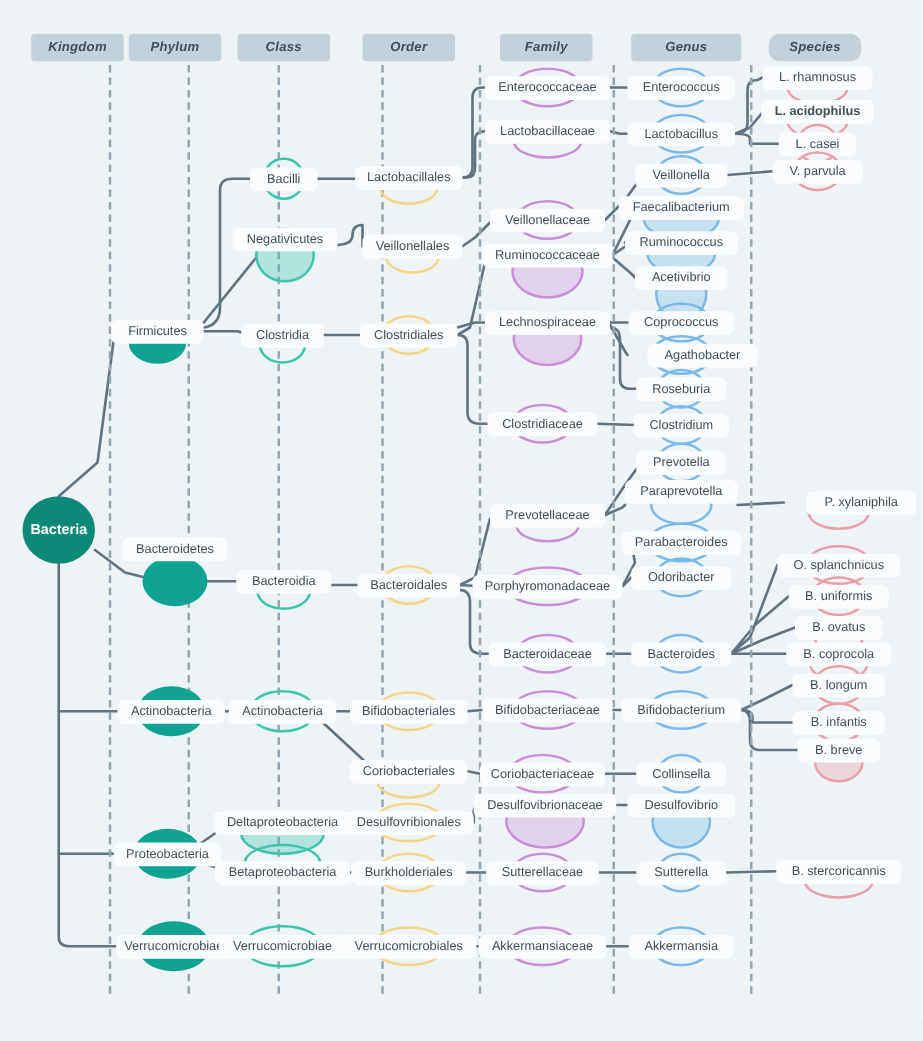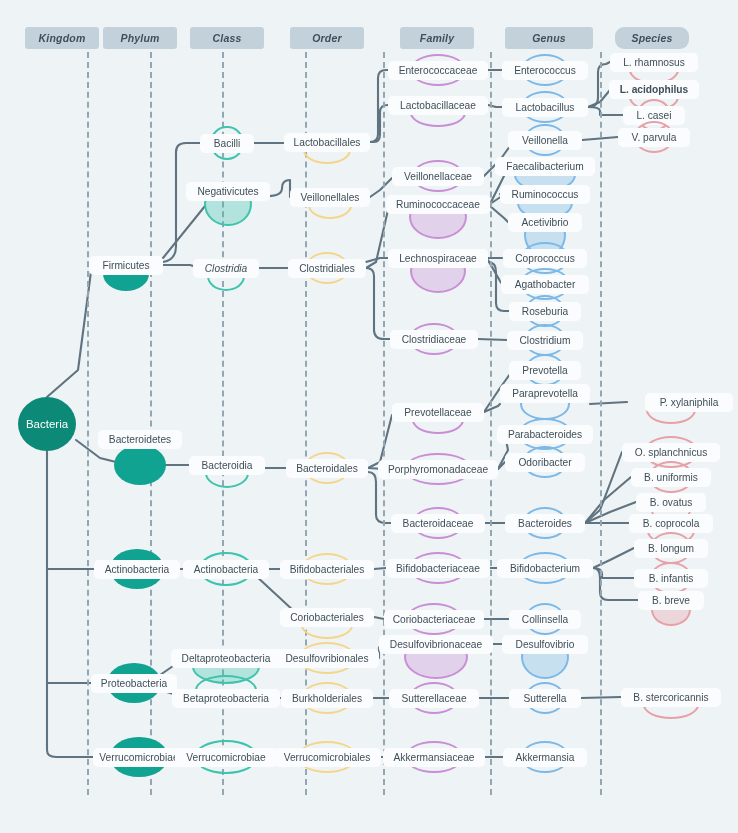--- a/index.html
+++ b/index.html
@@ -32,21 +32,21 @@
   
   .node{
     position:absolute;
     background:#fbfcfd;border-radius:5px;
     display:flex;align-items:center;justify-content:center;
     font-size:10.2px;color:#404e57;
     white-space:nowrap;padding:0 7px;box-sizing:border-box;
     height:19px;
   }
   .node.root{
-    background:#0d8a77;color:#ffffff;font-weight:normal;
+    background:#0d8a77;color:#ffffff;font-weight:bold;
     border-radius:50%;height:54px;font-size:11.5px;
   }
 </style>
 </head>
 <body>
 
 <div id="canvas">
   <svg id="links">
       <path d="M 47 397 L 78 370 L 92 264"></path>
       <path d="M 76 440 L 100 458 L 128 465"></path>
@@ -141,21 +141,21 @@
     <div class="node" style="width: 86px; left: 94px; top: 559.5px;">Actinobacteria</div>
     <div class="deco" style="width: 53.32px; height: 40px; left: 107.34px; top: 663px; background: rgb(17, 163, 145);"></div>
     <div class="node" style="width: 86px; left: 91px; top: 673.5px;">Proteobacteria</div>
     <div class="deco" style="width: 57.04px; height: 40px; left: 110.48px; top: 737px; background: rgb(17, 163, 145);"></div>
     <div class="node" style="width: 92px; left: 93px; top: 747.5px;">Verrucomicrobiae</div>
     <div class="deco" style="width: 33.48px; height: 34px; left: 210.26px; top: 126px; border: 2px solid rgb(62, 195, 173);"></div>
     <div class="node" style="width: 54px; left: 200px; top: 133.5px;">Bacilli</div>
     <div class="deco" style="width: 47.04px; height: 44px; left: 204.48px; top: 182px; background: rgba(62, 195, 173, 0.333); border: 2px solid rgb(62, 195, 173);"></div>
     <div class="node" style="width: 84px; left: 186px; top: 181.5px;">Negativicutes</div>
     <div class="deco" style="width: 38.28px; height: 30px; left: 206.86px; top: 261px; border: 2px solid rgb(62, 195, 173);"></div>
-    <div class="node" style="width: 66px; left: 193px; top: 258.5px; font-style: italic;">Clostridia</div>
+    <div class="node" style="width: 66px; left: 193px; top: 258.5px;">Clostridia</div>
     <div class="deco" style="width: 44.08px; height: 30px; left: 204.96px; top: 458px; border: 2px solid rgb(62, 195, 173);"></div>
     <div class="node" style="width: 76px; left: 189px; top: 455.5px;">Bacteroidia</div>
     <div class="deco" style="width: 53.32px; height: 34px; left: 199.34px; top: 552px; border: 2px solid rgb(62, 195, 173);"></div>
     <div class="node" style="width: 86px; left: 183px; top: 559.5px;">Actinobacteria</div>
     <div class="deco" style="width: 68.2px; height: 34px; left: 191.9px; top: 650px; background: rgba(62, 195, 173, 0.333); border: 2px solid rgb(62, 195, 173);"></div>
     <div class="node" style="width: 110px; left: 171px; top: 648.5px;">Deltaproteobacteria</div>
     <div class="deco" style="width: 62.64px; height: 30px; left: 194.68px; top: 675px; border: 2px solid rgb(62, 195, 173);"></div>
     <div class="node" style="width: 108px; left: 172px; top: 688.5px;">Betaproteobacteria</div>
     <div class="deco" style="width: 63.24px; height: 34px; left: 194.38px; top: 740px; border: 2px solid rgb(62, 195, 173);"></div>
     <div class="node" style="width: 102px; left: 175px; top: 747.5px;">Verrucomicrobiae</div>
@@ -213,21 +213,21 @@
     <div class="node" style="width: 74px; left: 508px; top: 130.5px;">Veillonella</div>
     <div class="deco" style="width: 62px; height: 34px; left: 514px; top: 158px; background: rgba(124, 185, 232, 0.333); border: 2px solid rgb(124, 185, 232);"></div>
     <div class="node" style="width: 100px; left: 495px; top: 156.5px;">Faecalibacterium</div>
     <div class="deco" style="width: 55.8px; height: 34px; left: 517.1px; top: 186px; background: rgba(124, 185, 232, 0.333); border: 2px solid rgb(124, 185, 232);"></div>
     <div class="node" style="width: 90px; left: 500px; top: 184.5px;">Ruminococcus</div>
     <div class="deco" style="width: 41.44px; height: 44px; left: 524.28px; top: 213px; background: rgba(124, 185, 232, 0.333); border: 2px solid rgb(124, 185, 232);"></div>
     <div class="node" style="width: 74px; left: 508px; top: 212.5px;">Acetivibrio</div>
     <div class="deco" style="width: 47.04px; height: 32px; left: 521.48px; top: 242px; border: 2px solid rgb(124, 185, 232);"></div>
     <div class="node" style="width: 84px; left: 503px; top: 248.5px;">Coprococcus</div>
     <div class="deco" style="width: 49.28px; height: 32px; left: 520.36px; top: 268px; border: 2px solid rgb(124, 185, 232);"></div>
-    <div class="node" style="width: 88px; left: 501px; top: 274.5px; text-align: right;">Agathobacter</div>
+    <div class="node" style="width: 88px; left: 518px; top: 274.5px; text-align: right;">Agathobacter</div>
     <div class="deco" style="width: 40.32px; height: 32px; left: 524.84px; top: 295px; border: 2px solid rgb(124, 185, 232);"></div>
     <div class="node" style="width: 72px; left: 509px; top: 301.5px;">Roseburia</div>
     <div class="deco" style="width: 42.56px; height: 32px; left: 523.72px; top: 324px; border: 2px solid rgb(124, 185, 232);"></div>
     <div class="node" style="width: 76px; left: 507px; top: 330.5px;">Clostridium</div>
     <div class="deco" style="width: 40.32px; height: 32px; left: 524.84px; top: 354px; border: 2px solid rgb(124, 185, 232);"></div>
     <div class="node" style="width: 72px; left: 509px; top: 360.5px;">Prevotella</div>
     <div class="deco" style="width: 50.4px; height: 32px; left: 519.8px; top: 388px; border: 2px solid rgb(124, 185, 232);"></div>
     <div class="node" style="width: 90px; left: 500px; top: 384px;">Paraprevotella</div>
     <div class="deco" style="width: 53.76px; height: 32px; left: 518.12px; top: 418px; border: 2px solid rgb(124, 185, 232);"></div>
     <div class="node" style="width: 96px; left: 497px; top: 424.5px;">Parabacteroides</div>

